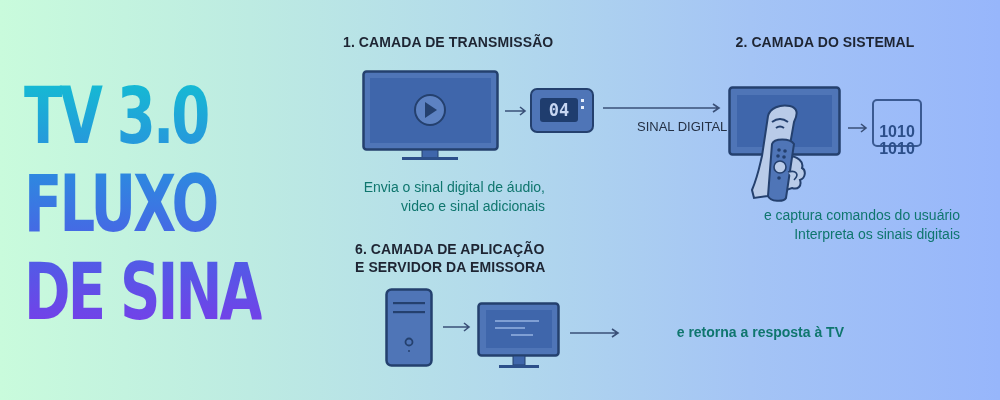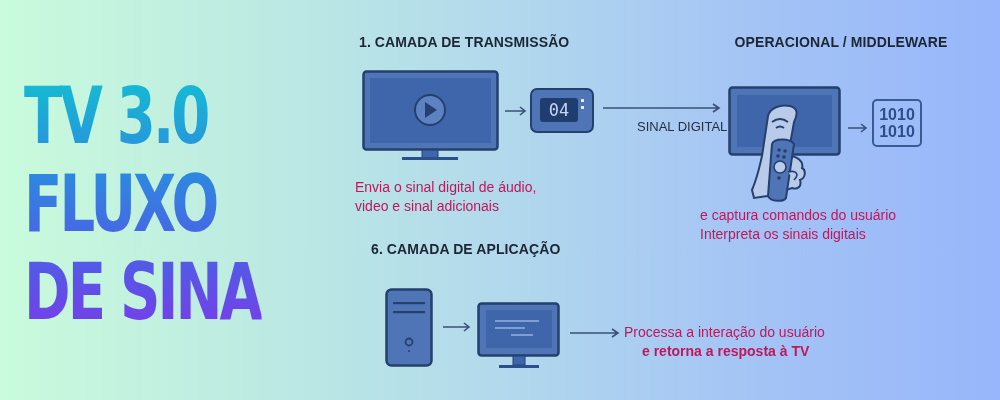--- a/index.html
+++ b/index.html
@@ -16,23 +16,23 @@
     font-weight:bold;
     font-size:78px; line-height:88px;
     letter-spacing:-4px;
     transform: scaleX(0.72); transform-origin:left top;
     background: linear-gradient(180deg, #12c0d2 0%, #2f86e0 40%, #4f5de6 70%, #7a3be9 100%);
     -webkit-background-clip:text; background-clip:text; color:transparent;
     white-space:nowrap;
   }
   .big-title div { display:block; }
   .heading {
-    font-weight:bold; font-size:14px; color:#1e2533; letter-spacing:0.1px; line-height:18px;margin-left:16px;
+    font-weight:bold; font-size:14px; color:#1e2533; letter-spacing:0.1px; line-height:18px;
   }
-  .caption { font-size:14px; color:#be185d; line-height:19px; text-align:left; }
+  .caption { font-size:14px; color:#0f766e; line-height:19px; text-align:right; }
   .label-sm { font-size:13px; color:#243044; }
   svg { display:block; }
 </style>
 </head>
 <body>
 
 <div class="abs big-title">
   <div>TV 3.0</div>
   <div>FLUXO</div>
   <div>DE SINAIS</div>
@@ -51,39 +51,39 @@
   </svg>
 </div>
 
 <div class="abs" style="left:505px; top:106px;">
   <svg width="22" height="10" viewBox="0 0 22 10">
       <path d="M0 5 H20 M15 1 L20 5 L15 9" stroke="#3a5078" stroke-width="1.6" fill="none"></path>
     </svg>
 </div>
 
 <div class="abs" style="left:530px; top:88px; width:64px; height:45px; background:#4f75b7; border:2.5px solid #24406e; border-radius:7px; box-sizing:border-box;">
-  <div style="position:absolute; left:8px; top:8px; width:38px; height:24px; background:#1f3d6e; border-radius:3px; color:#c7d6f2; font-family:'DejaVu Sans Mono', monospace; font-size:17px; font-weight:normal; line-height:24px; text-align:center;">04</div>
+  <div style="position:absolute; left:8px; top:8px; width:38px; height:24px; background:#1f3d6e; border-radius:3px; color:#c7d6f2; font-family:'DejaVu Sans Mono', monospace; font-size:17px; font-weight:bold; line-height:24px; text-align:center;">04</div>
   <div style="position:absolute; left:49px; top:9px; width:3px; height:3px; background:#e6eefb;"></div>
   <div style="position:absolute; left:49px; top:16px; width:3px; height:3px; background:#e6eefb;"></div>
 </div>
 
 <div class="abs" style="left:603px; top:103px;">
   <svg width="118" height="10" viewBox="0 0 118 10">
       <path d="M0 5 H116 M110 1 L116 5 L110 9" stroke="#3a5078" stroke-width="1.6" fill="none"></path>
     </svg>
 </div>
 <div class="abs label-sm" style="left:613px; top:119px;margin-left:24px;">SINAL DIGITAL</div>
 
 <div class="abs caption" style="left:355px; top:178px; width:190px;">
   <div>Envia o sinal digital de áudio,</div>
   <div>video e sinal adicionais</div>
 </div>
 
 <div class="abs heading" style="left:700px; top:33px; width:250px; text-align:center;">
-  <div>OPERACIONAL / MIDDLEWARE</div>
+  <div>2. CAMADA DO SISTEMAL</div>
 </div>
 
 <div class="abs" style="left:728px; top:86px;">
   <svg width="116" height="116" viewBox="0 0 116 116">
     <rect x="1.5" y="1.5" width="110" height="67" rx="3" fill="#4f75b7" stroke="#24406e" stroke-width="2.5"></rect>
     <rect x="9" y="9" width="95" height="52" fill="#3f66ab"></rect>
 
     <path d="M40 30 C42 22 52 18 62 20 C70 22 70 28 66 36 L60 70 C70 70 76 76 74 82 C78 84 78 92 72 94 C74 100 70 104 64 102 L40 110 L26 112 L24 104 C30 90 32 78 34 70 Z" fill="#b9cbe8" stroke="#24406e" stroke-width="2"></path>
     <path d="M44 36 Q52 30 60 36" stroke="#24406e" stroke-width="2" fill="none"></path>
     <path d="M48 42 Q52 39 56 42" stroke="#24406e" stroke-width="2" fill="none"></path>
@@ -98,32 +98,33 @@
     <path d="M60 86 C68 84 72 88 66 94" fill="#b9cbe8" stroke="#24406e" stroke-width="1.6"></path>
   </svg>
 </div>
 
 <div class="abs" style="left:848px; top:123px;">
   <svg width="20" height="10" viewBox="0 0 20 10">
       <path d="M0 5 H18 M13 1 L18 5 L13 9" stroke="#3a5078" stroke-width="1.6" fill="none"></path>
     </svg>
 </div>
 
-<div class="abs" style="left:872px; top:99px; width:50px; height:48px; border:2px solid #3a5a92; border-radius:5px; box-sizing:border-box; font-weight:bold; font-size:16px; line-height:17px; color:#2c4f8a; text-align:center; padding-top:5px;">
+<div class="abs" style="left:872px; top:99px; width:50px; height:48px; border:2px solid #3a5a92; border-radius:5px; box-sizing:border-box; font-weight:bold; font-size:16px; line-height:17px; color:#2c4f8a; text-align:center; padding-top:22px;">
   <div>1010</div>
   <div>1010</div>
 </div>
 
 <div class="abs caption" style="left:700px; top:206px; width:260px;">
   <div>e captura comandos do usuário</div>
   <div>Interpreta os sinais digitais</div>
 </div>
 
 <div class="abs heading" style="left:355px; top:240px;">
   <div>6. CAMADA DE APLICAÇÃO</div>
+  <div>E SERVIDOR DA EMISSORA</div>
 </div>
 
 <div class="abs" style="left:385px; top:288px;">
   <svg width="48" height="80" viewBox="0 0 48 80">
     <rect x="1.5" y="1.5" width="45" height="76" rx="5" fill="#4f75b7" stroke="#24406e" stroke-width="2.5"></rect>
     <rect x="8" y="14" width="32" height="2.2" fill="#24406e"></rect>
     <rect x="8" y="23" width="32" height="2.2" fill="#24406e"></rect>
     <circle cx="24" cy="54" r="3.5" fill="none" stroke="#24406e" stroke-width="1.8"></circle>
     <circle cx="24" cy="63" r="1" fill="#24406e"></circle>
   </svg>
@@ -147,15 +148,14 @@
   </svg>
 </div>
 
 <div class="abs" style="left:570px; top:328px;">
   <svg width="50" height="10" viewBox="0 0 50 10">
       <path d="M0 5 H48 M42 1 L48 5 L42 9" stroke="#3a5078" stroke-width="1.6" fill="none"></path>
     </svg>
 </div>
 
 <div class="abs caption" style="left:624px; top:323px; width:220px;">
-  <div>Processa a interação do usuário</div>
   <div style="padding-left:18px;font-weight:bold;">e retorna a resposta à TV</div>
 </div>
 
 </body></html>

